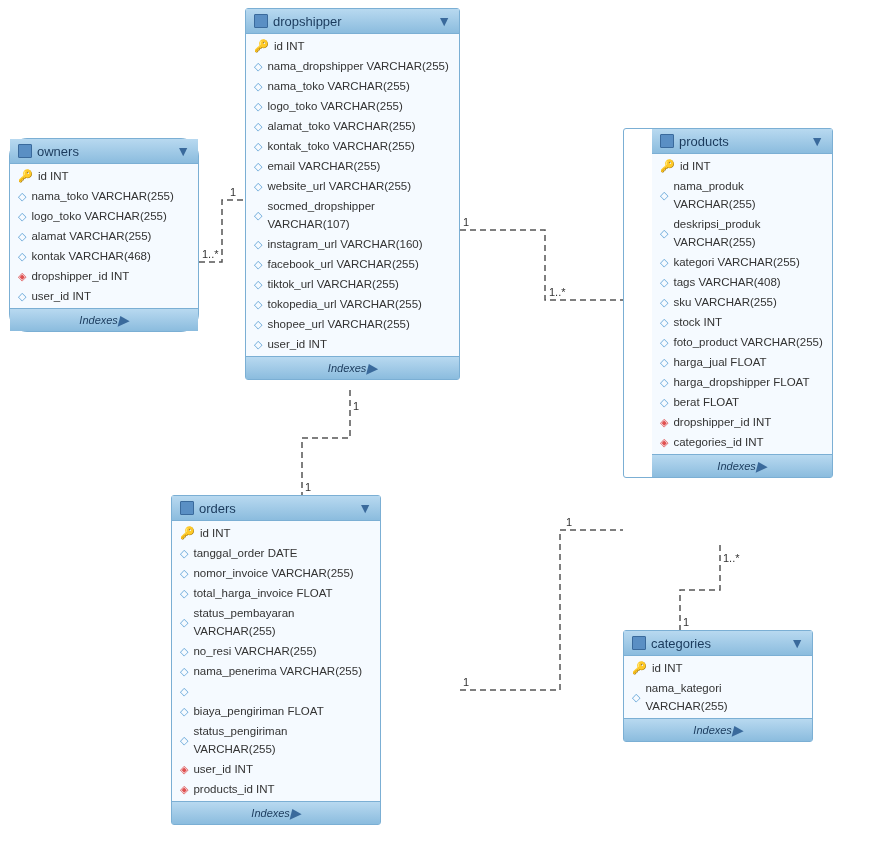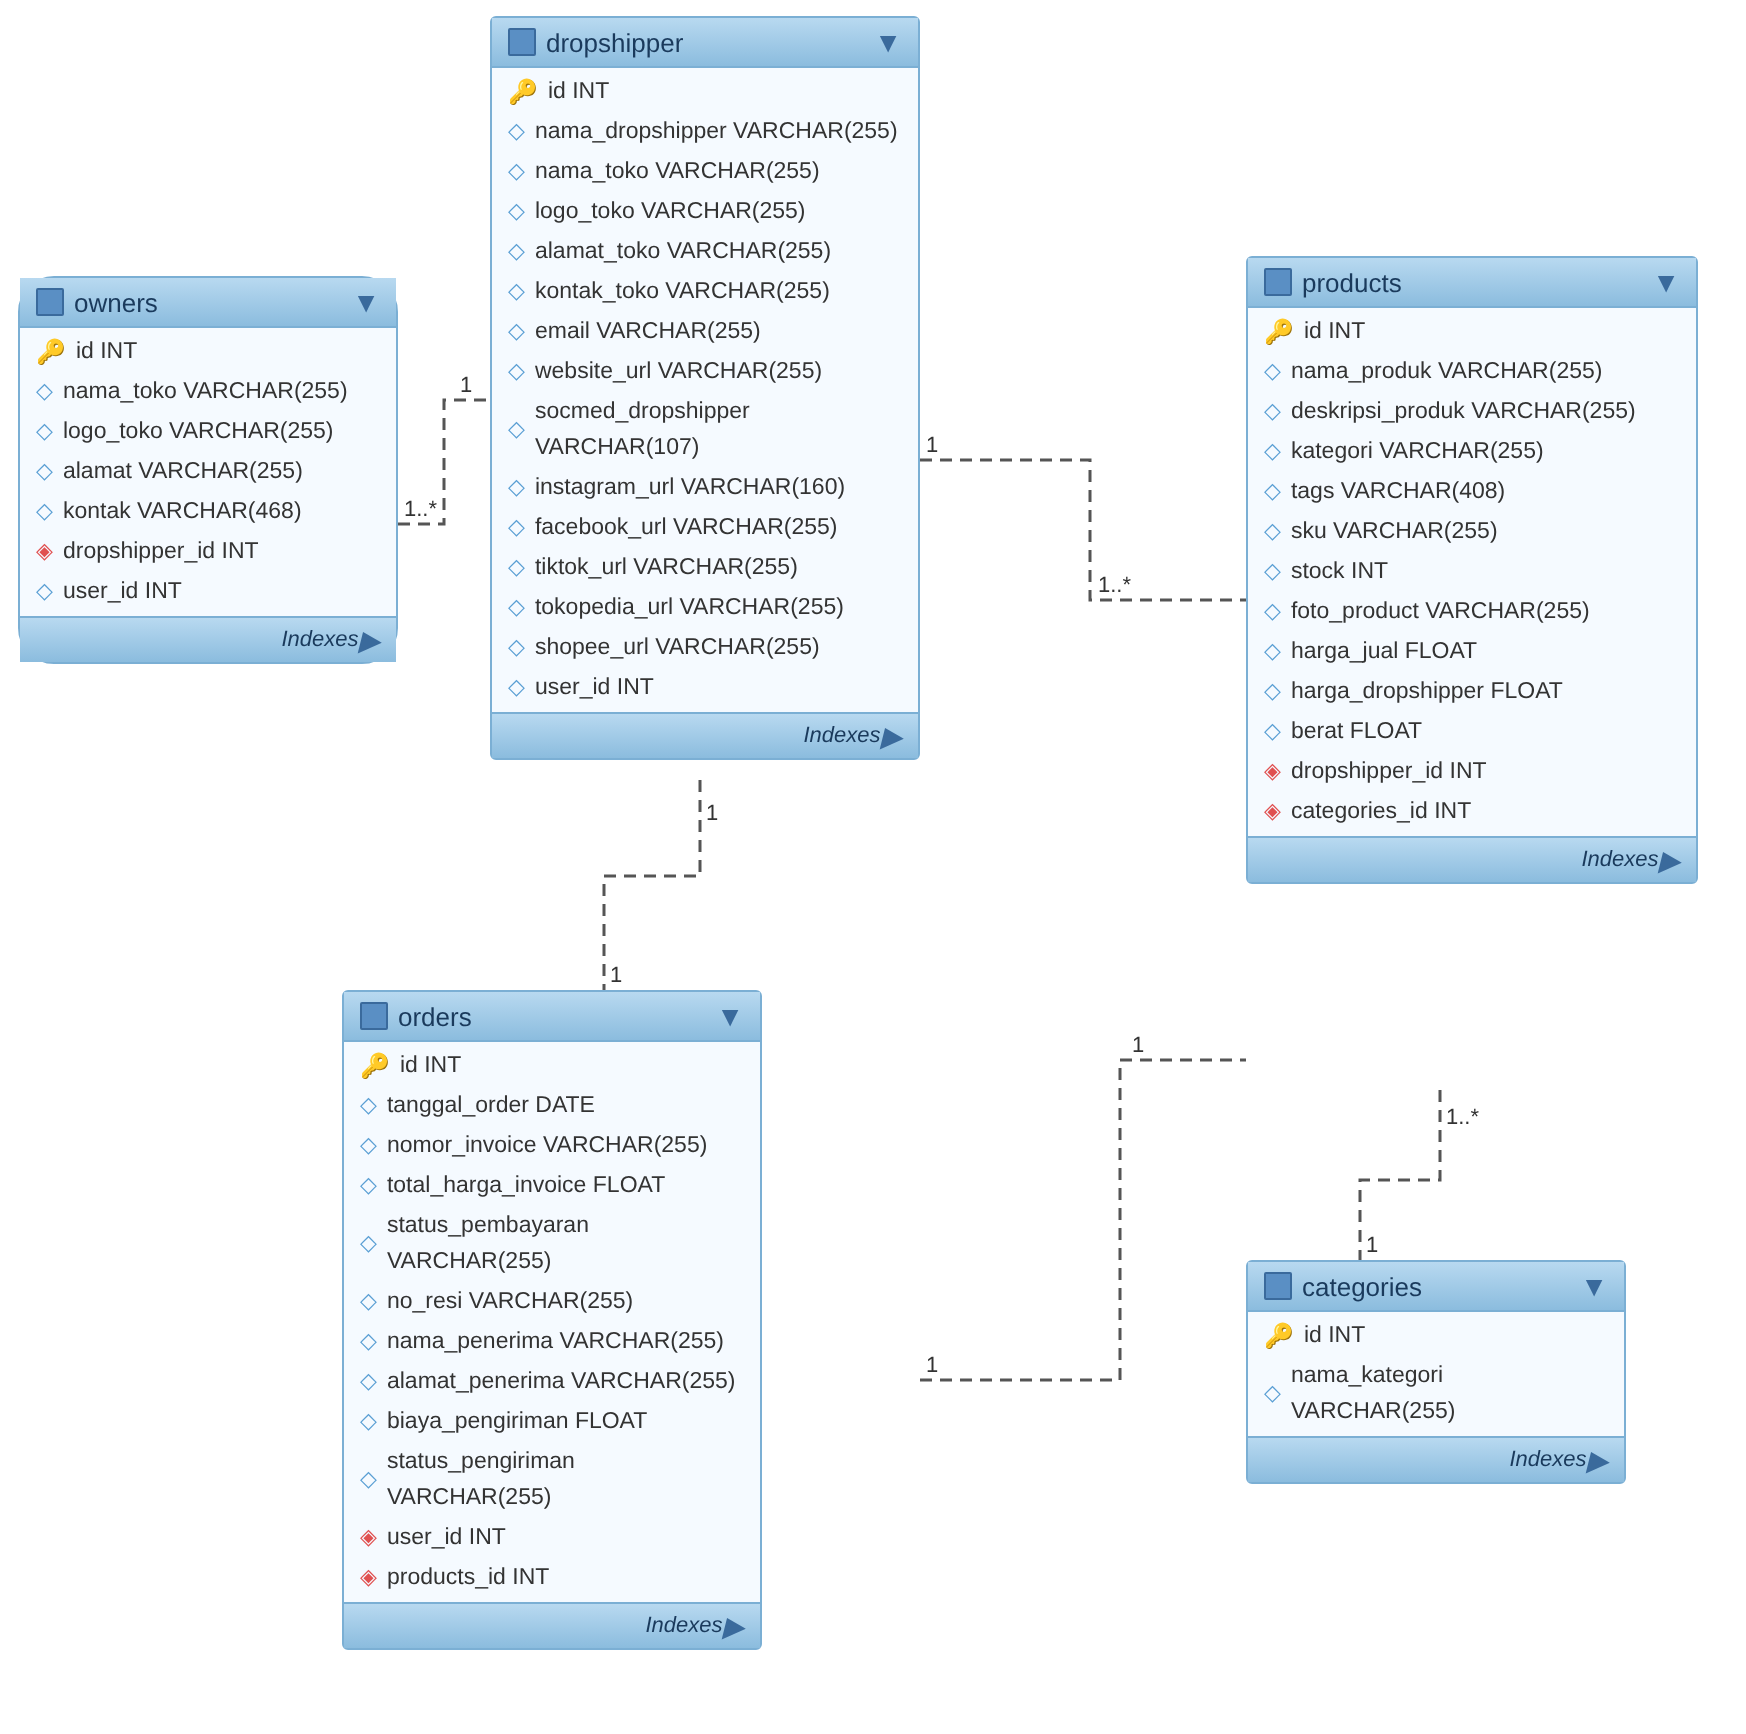--- a/index.html
+++ b/index.html
@@ -77,21 +77,21 @@
     .icon-fk {
       color: #e05050;
       font-size: 11px;
     }
     .table-footer {
       background: linear-gradient(to bottom, #b8d9f0, #8bbcde);
       border-top: 1.5px solid #7bafd4;
       padding: 3px 8px;
       display: flex;
       align-items: center;
-      justify-content: flex-end;
+      justify-content: center;
       font-size: 11px;
       color: #1a3a5c;
       font-style: italic;
     }
     .footer-arrow {
       color: #3a6a9c;
       font-size: 14px;
     }
     svg.relations {
       position: absolute;
@@ -253,21 +253,21 @@
           <span class="icon-diamond">◇</span>
           <span>user_id INT</span>
         </div>
     </div>
     <div class="table-footer">
       <span>Indexes</span>
       <span class="footer-arrow">▶</span>
     </div>
   </div>
 
-  <div class="table-box" style="left:623px;top:128px;width:226px;">
+  <div class="table-box" style="left:623px;top:128px;width:210px;padding-left:28px;">
     <div class="table-header">
       <div class="table-header-left">
         <span class="table-icon"></span>
         <span>products</span>
       </div>
       <span class="table-arrow">▼</span>
     </div>
     <div class="table-body">
       <div class="table-row">
           <span class="icon-key">🔑</span>
@@ -360,21 +360,20 @@
       <div class="table-row">
           <span class="icon-diamond">◇</span>
           <span>no_resi VARCHAR(255)</span>
         </div>
       <div class="table-row">
           <span class="icon-diamond">◇</span>
           <span>nama_penerima VARCHAR(255)</span>
         </div>
       <div class="table-row">
           <span class="icon-diamond">◇</span>
-          <span>alamat_penerima VARCHAR(255)</span>
         </div>
       <div class="table-row">
           <span class="icon-diamond">◇</span>
           <span>biaya_pengiriman FLOAT</span>
         </div>
       <div class="table-row">
           <span class="icon-diamond">◇</span>
           <span>status_pengiriman VARCHAR(255)</span>
         </div>
       <div class="table-row">

